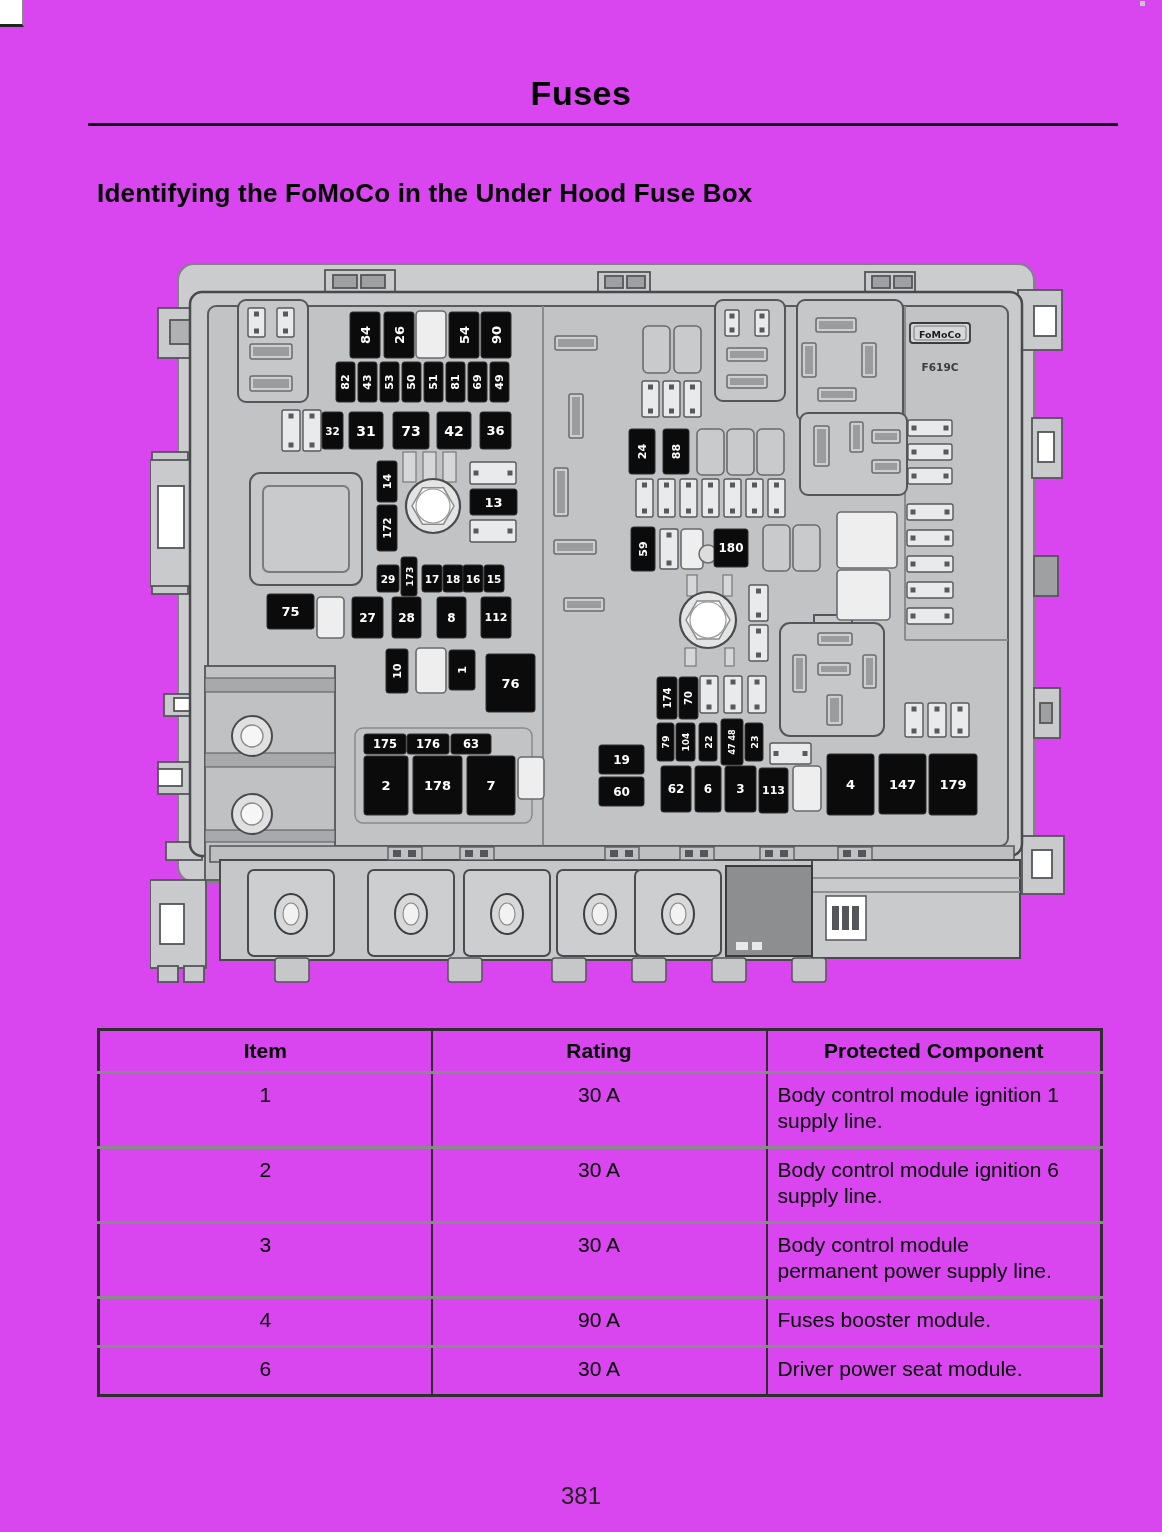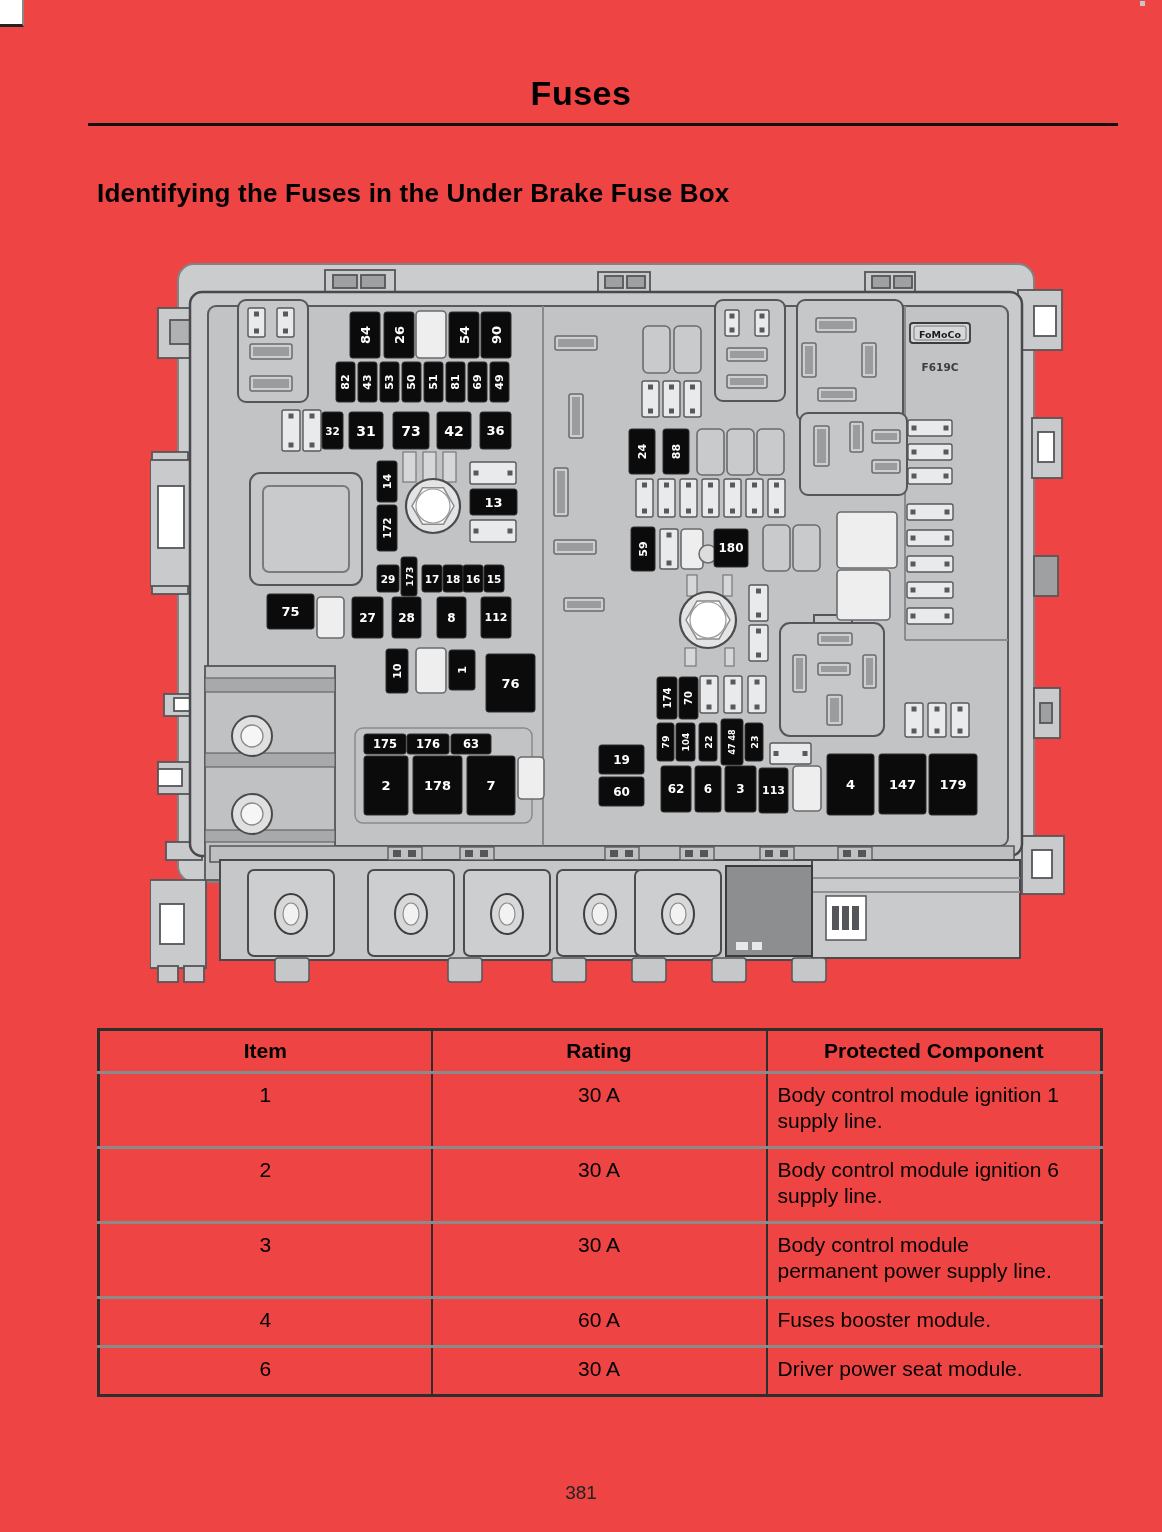--- a/index.html
+++ b/index.html
@@ -1,16 +1,16 @@
 <!DOCTYPE html>
 <html><head>
 <meta charset="utf-8">
 <style>
   html,body{margin:0;padding:0;background:#fff;}
-  .page{position:relative;width:1162px;height:1532px;background:#ef4444;
+  .page{position:relative;width:1162px;height:1532px;background:#d946ef;
         font-family:"Liberation Sans",sans-serif;color:#000;overflow:hidden;}
   .corner-artifact{position:absolute;left:0;top:0;width:22px;height:24px;
         border-right:2px solid #888;border-bottom:3px solid #222;background:#fff;}
   .tr-dot{position:absolute;left:1140px;top:1px;width:5px;height:5px;background:#c6c6c6;}
   .doc-title{position:absolute;top:74px;left:0;width:100%;text-align:center;
         font-size:34px;font-weight:bold;letter-spacing:0.5px;margin:0;}
   .title-rule{position:absolute;top:123px;left:88px;width:1030px;height:3px;background:#111;}
   .section-heading{position:absolute;top:178px;left:97px;font-size:26px;font-weight:bold;margin:0;letter-spacing:0.2px;}
   .diagram-wrap{position:absolute;left:150px;top:248px;width:920px;height:740px;}
   table.fuse-table{position:absolute;left:97px;top:1028px;width:1003px;
@@ -18,33 +18,33 @@
         border:3px solid #2e2e2e;font-size:21px;}
   table.fuse-table th{border-left:2px solid #2e2e2e;font-weight:bold;
         padding:8px 14px;text-align:center;font-size:21px;}
   table.fuse-table thead tr{border-bottom:3px solid #8a8a8a;}
   table.fuse-table tbody tr{border-top:3px solid #8a8a8a;}
   table.fuse-table td{border-left:2px solid #2e2e2e;vertical-align:top;
         padding:8px 10px 12px 10px;line-height:26px;}
   table.fuse-table td.c-item,table.fuse-table td.c-rating{text-align:center;}
   table.fuse-table td.c-comp{text-align:left;padding-right:25px;}
   .page-number{position:absolute;top:1482px;left:0;width:100%;text-align:center;
-        font-size:19px;color:#222;}
+        font-size:24px;color:#222;}
   .plate-text{font-family:"DejaVu Sans",sans-serif;font-weight:bold;}
 </style>
 </head>
 <body>
 
 <div class="page">
   <div class="corner-artifact"></div>
   <div class="tr-dot"></div>
 
   <h1 class="doc-title">Fuses</h1>
   <div class="title-rule"></div>
-  <h2 class="section-heading">Identifying the Fuses in the Under Brake Fuse Box</h2>
+  <h2 class="section-heading">Identifying the FoMoCo in the Under Hood Fuse Box</h2>
 
   <div class="diagram-wrap">
     <svg id="fusebox-svg" width="920" height="740" viewBox="0 0 920 740" xmlns="http://www.w3.org/2000/svg">
 
       <rect x="28" y="16" width="856" height="618" rx="16" fill="#cbccce" stroke="#808284" stroke-width="2"></rect>
 
       <g fill="#c9cacc" stroke="#55565a" stroke-width="1.8">
         <rect x="175" y="22" width="70" height="22"></rect>
           <rect x="448" y="24" width="52" height="20"></rect>
           <rect x="715" y="24" width="50" height="20"></rect>
@@ -625,21 +625,21 @@
           <td class="c-rating">30 A</td>
           <td class="c-comp">Body control module ignition 6 supply line.</td>
         </tr>
         <tr>
           <td class="c-item">3</td>
           <td class="c-rating">30 A</td>
           <td class="c-comp">Body control module permanent power supply line.</td>
         </tr>
         <tr>
           <td class="c-item">4</td>
-          <td class="c-rating">60 A</td>
+          <td class="c-rating">90 A</td>
           <td class="c-comp">Fuses booster module.</td>
         </tr>
         <tr>
           <td class="c-item">6</td>
           <td class="c-rating">30 A</td>
           <td class="c-comp">Driver power seat module.</td>
         </tr>
       </tbody>
   </table>
 

